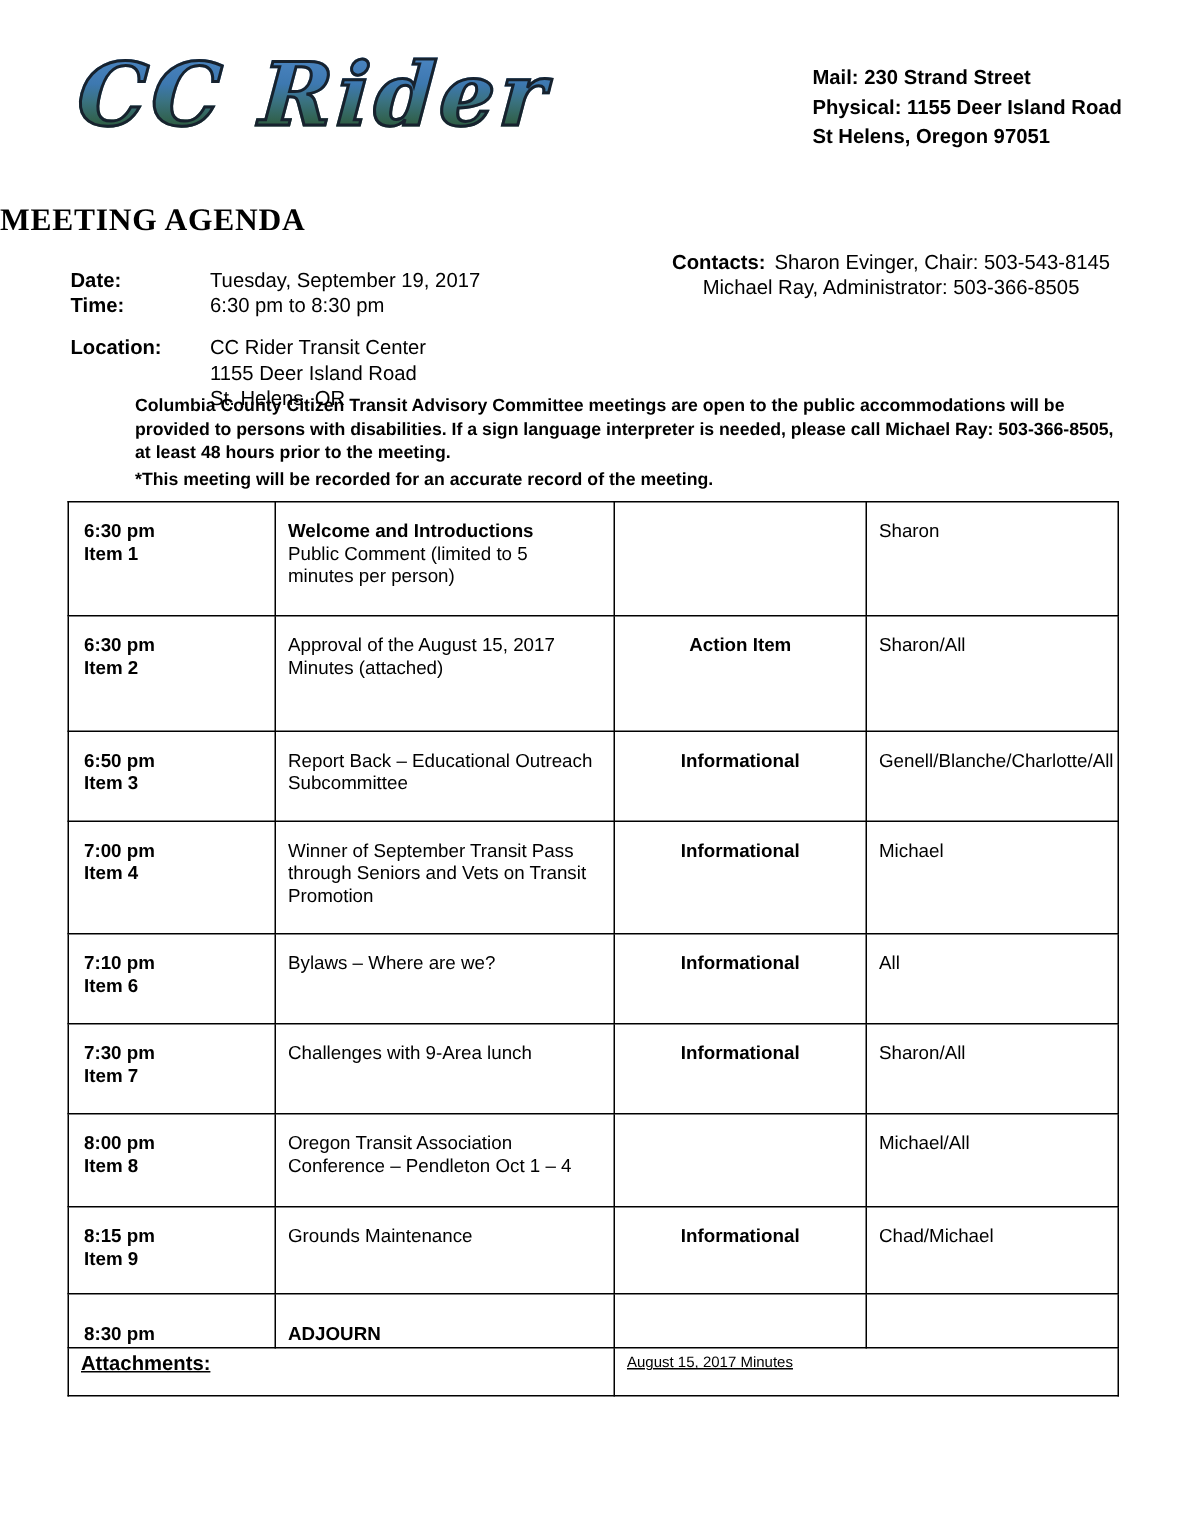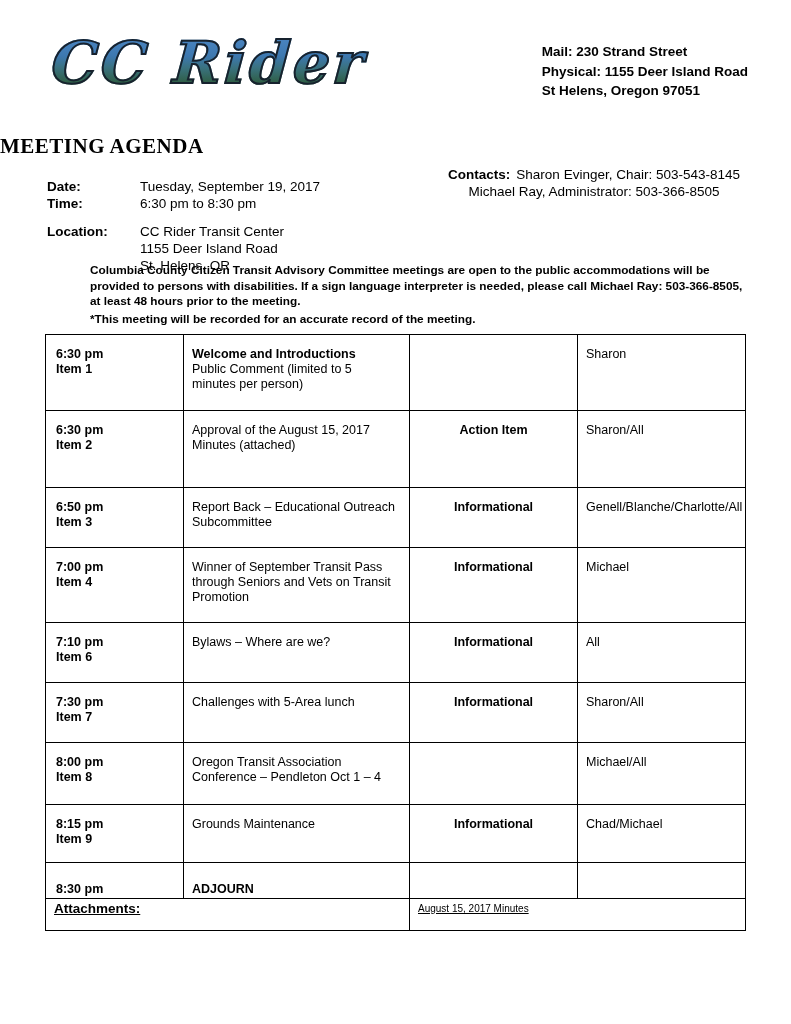--- a/index.html
+++ b/index.html
@@ -184,21 +184,21 @@
           </td>
         <td class="cell-desc"><span class="desc-title"></span><span>Bylaws – Where are we?</span></td>
         <td class="cell-type">Informational</td>
         <td class="cell-who">All</td>
       </tr>
       <tr style="height:60px">
         <td class="cell-time">
             <span style="display:block">7:30 pm</span>
             <span style="display:block">Item 7</span>
           </td>
-        <td class="cell-desc"><span class="desc-title"></span><span>Challenges with 5-Area lunch</span></td>
+        <td class="cell-desc"><span class="desc-title"></span><span>Challenges with 9-Area lunch</span></td>
         <td class="cell-type">Informational</td>
         <td class="cell-who">Sharon/All</td>
       </tr>
       <tr style="height:62px">
         <td class="cell-time">
             <span style="display:block">8:00 pm</span>
             <span style="display:block">Item 8</span>
           </td>
         <td class="cell-desc"><span class="desc-title"></span><span>Oregon Transit Association Conference – Pendleton Oct 1 – 4</span></td>
         <td class="cell-type"></td>

